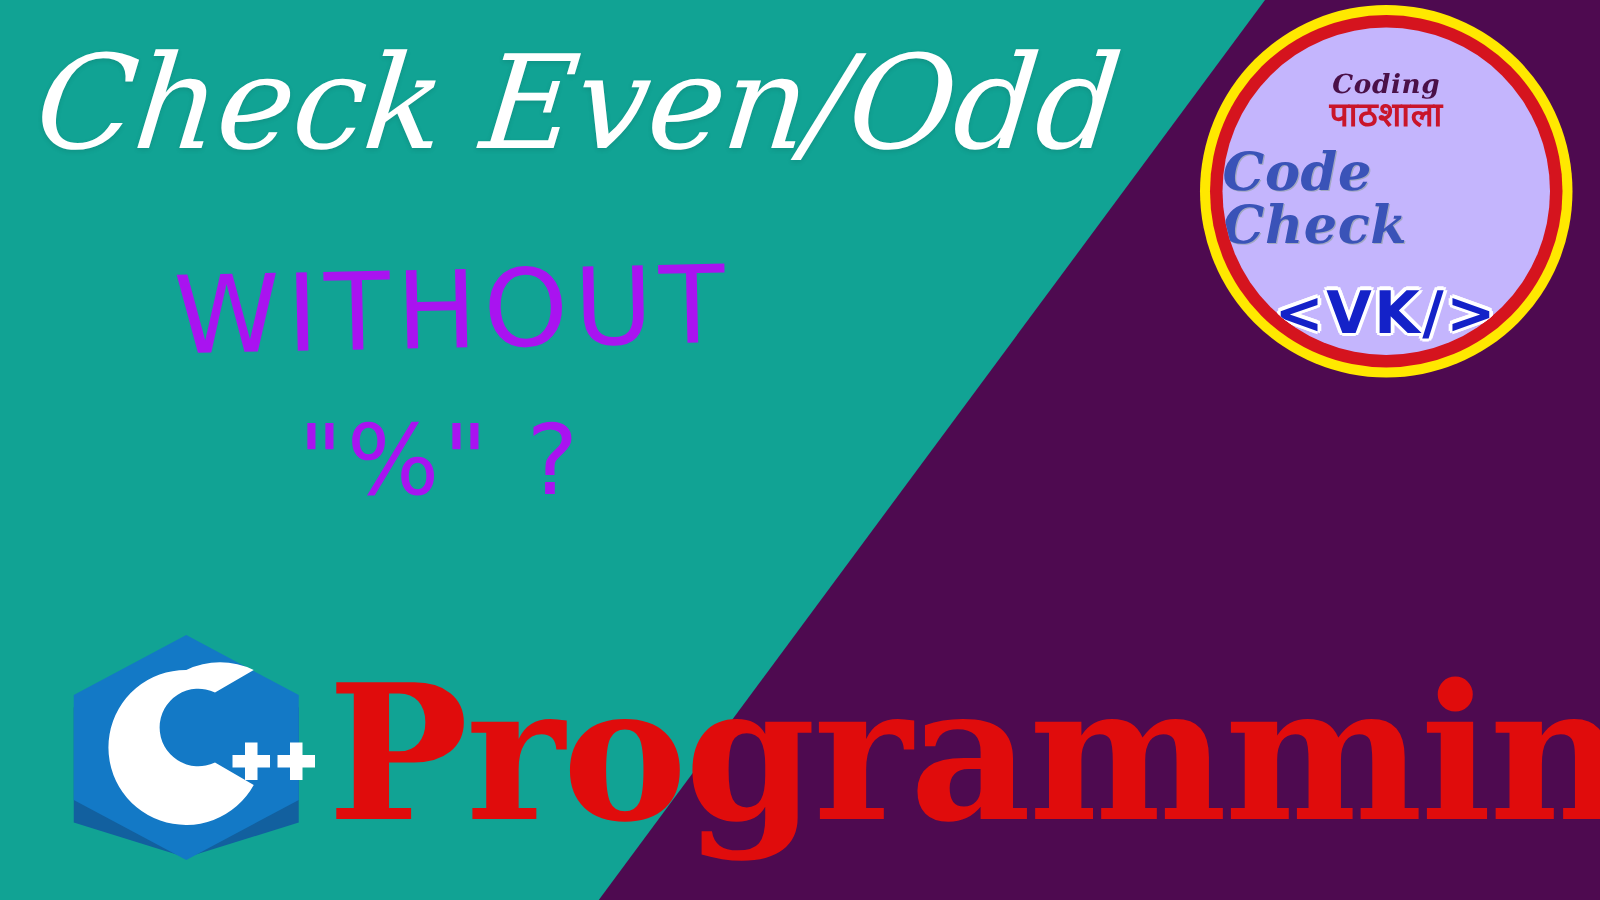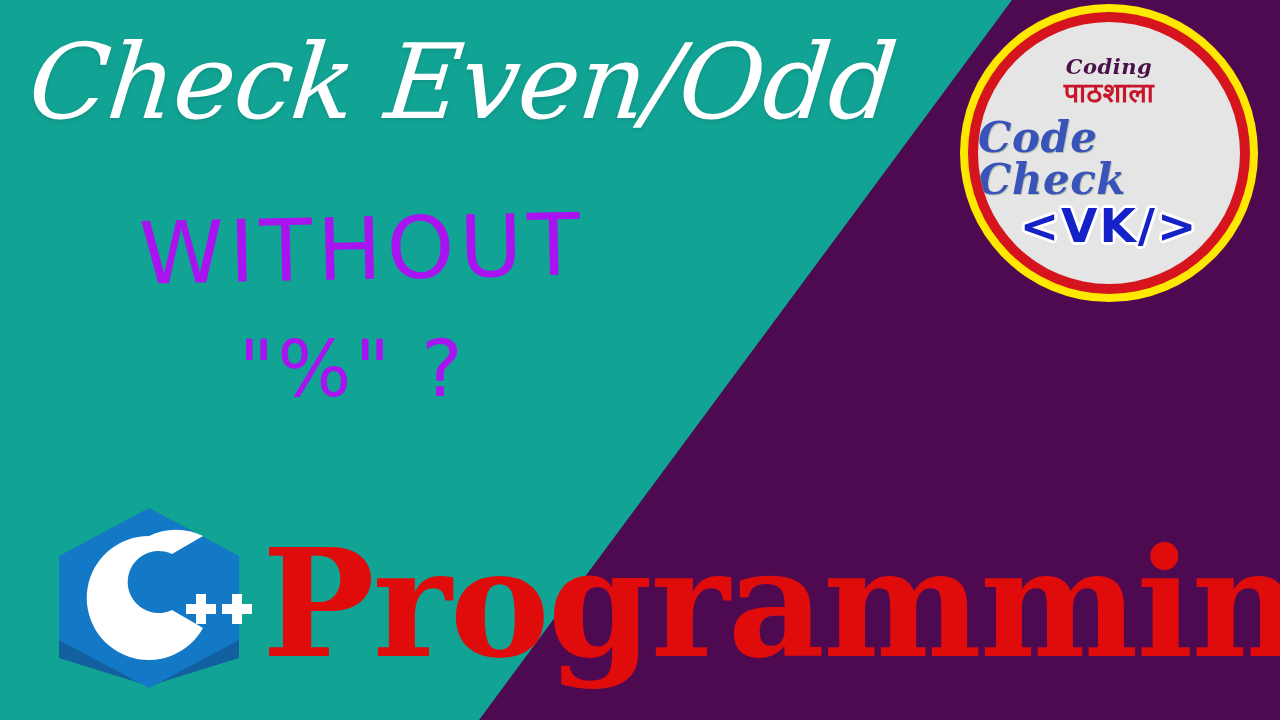--- a/index.html
+++ b/index.html
@@ -88,21 +88,21 @@
     margin-left:4px;
     margin-top:14px;
     white-space:nowrap;
   }
   
   #channel-logo {
     position:absolute;
     left:978px; top:22px;
     width:262px; height:262px;
     border-radius:50%;
-    background:#e5e5e5;
+    background:#c4b5fd;
     box-shadow:0 0 0 10px #D5141E, 0 0 0 18px #FFE800;
     display:flex;
     flex-direction:column;
     align-items:center;
     justify-content:flex-start;
     padding-top:34px;
     overflow:hidden;
   }
   #logo-coding {
     font-family:"DejaVu Serif", serif;
@@ -132,21 +132,21 @@
     margin-top:9px;
     letter-spacing:.5px;
     text-shadow:1px 1px 0 rgba(120,150,120,.45);
   }
   #logo-vk {
     font-family:"DejaVu Sans", sans-serif;
     font-weight:700;
     font-size:47px;
     color:#1422C8;
     line-height:1;
-    margin-top:1px;
+    margin-top:26px;
     letter-spacing:2px;
     text-shadow:
       -2px -2px 0 #fff,  2px -2px 0 #fff,
       -2px  2px 0 #fff,  2px  2px 0 #fff,
        0px -3px 0 #fff,  0px  3px 0 #fff,
       -3px  0px 0 #fff,  3px  0px 0 #fff;
     text-align: right;
   }
 </style>
 </head>

